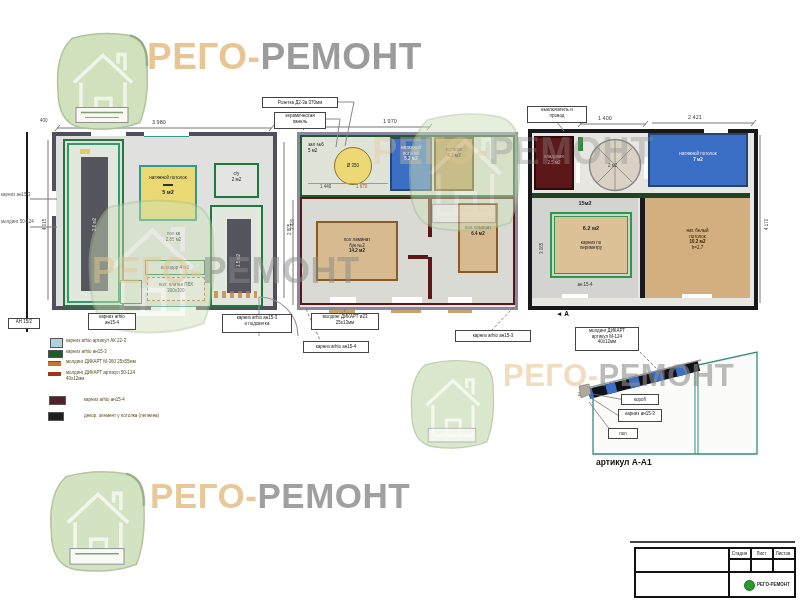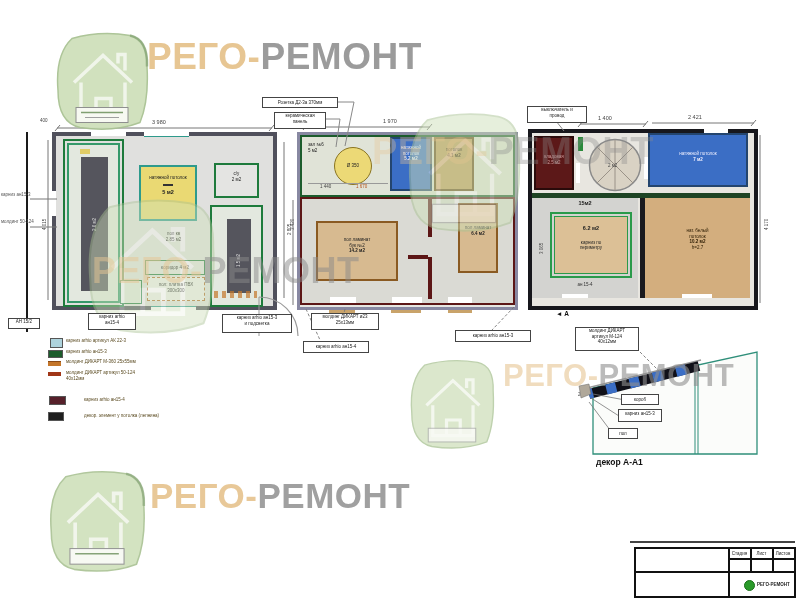--- a/index.html
+++ b/index.html
@@ -270,21 +270,21 @@
   <g stroke="#777" stroke-width="0.8" fill="none">
     <path d="M20,52 L52,58"></path>
         <path d="M18,56 L46,74"></path>
         <path d="M16,60 L40,92"></path>
   </g>
 </svg>
 <div class="abs f4 dimt" style="left:578px;top:392px;">200</div>
 <div class="abs wbox f4 c" style="left:621px;top:394px;width:36px;height:9px;line-height:9px;">короб</div>
 <div class="abs wbox f4 c" style="left:618px;top:409px;width:44px;height:13px;padding-top:1px;box-sizing:border-box;">карниз ан15-3</div>
 <div class="abs wbox f4 c" style="left:608px;top:428px;width:28px;height:9px;line-height:9px;">пол</div>
-<div class="abs f8 b" style="left:596px;top:457px;color:#111;">декор А-А1</div>
+<div class="abs f8 b" style="left:596px;top:457px;color:#111;">артикул А-А1</div>
 
 <div class="abs" style="left:630px;top:541px;width:165px;height:1.5px;background:#444;"></div>
 <div class="abs" style="left:634px;top:547px;width:158px;height:47px;border:2px solid #111;background:#fff;z-index:6;">
   <div class="abs" style="left:92px;top:0;width:2px;height:47px;background:#111;"></div>
   <div class="abs" style="left:0;top:22px;width:92px;height:2px;background:#111;"></div>
   <div class="abs" style="left:94px;top:9px;width:64px;height:1.5px;background:#111;"></div>
   <div class="abs" style="left:94px;top:22px;width:64px;height:1.5px;background:#111;"></div>
   <div class="abs" style="left:114px;top:0;width:1.5px;height:22px;background:#111;"></div>
   <div class="abs" style="left:136px;top:0;width:1.5px;height:22px;background:#111;"></div>
   <div class="abs f4 c" style="left:93px;top:2px;width:21px;">Стадия</div>

